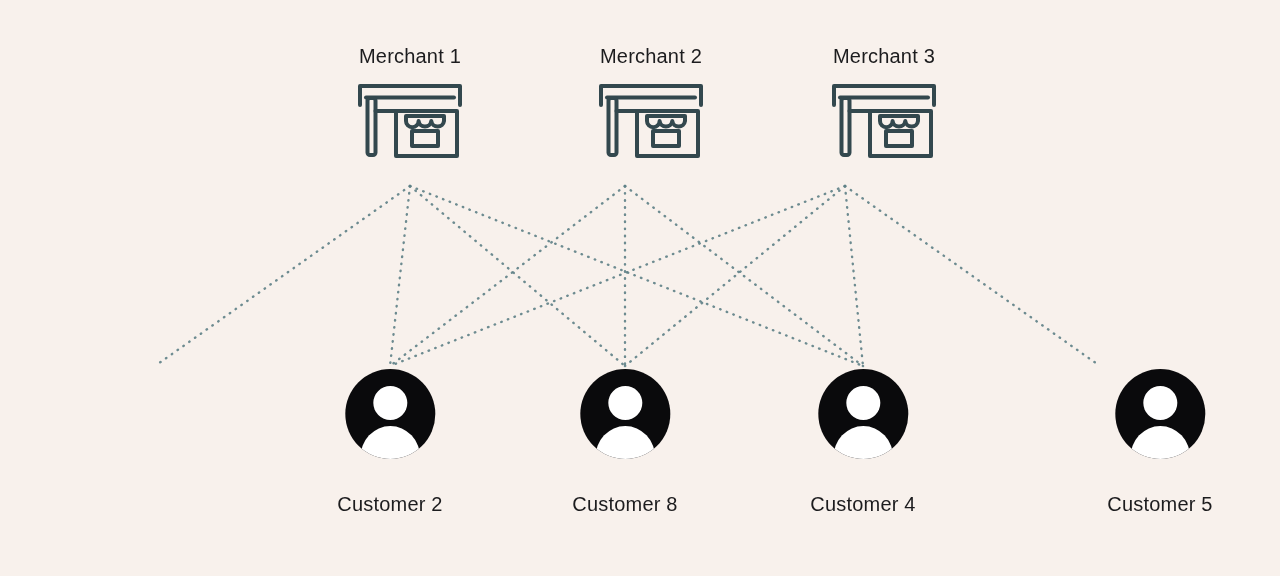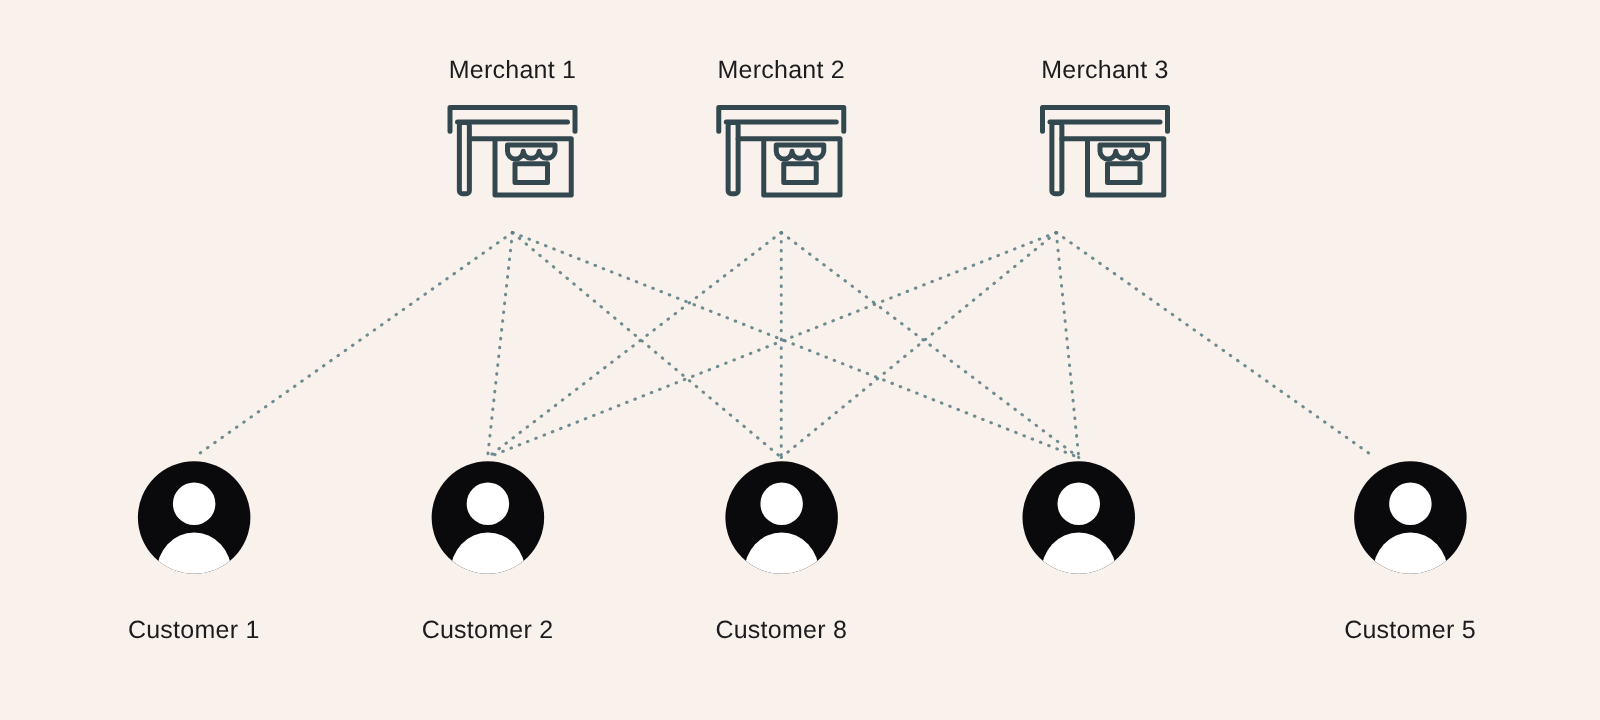--- a/index.html
+++ b/index.html
@@ -81,21 +81,21 @@
     <svg class="store-icon" viewBox="0 0 112 80">
       <path d="M6 25 V6 H106 V25"></path>
       <path d="M12 17.5 H100"></path>
       <rect x="13.5" y="18" width="8" height="57" rx="2.5"></rect>
       <path d="M21.5 31 H103 V76 H42 V31"></path>
       <path d="M52 36 H90 V41 a6.4 6.4 0 0 1 -12.7 0 a6.4 6.4 0 0 1 -12.7 0 a6.3 6.3 0 0 1 -12.6 0 Z"></path>
       <rect x="58" y="51" width="26" height="15"></rect>
     </svg>
   </div>
 
-  <div class="node merchant" id="merchant-2" style="left:625px">
+  <div class="node merchant" id="merchant-2" style="left:651px">
     <div class="node-label">Merchant 2</div>
     <svg class="store-icon" viewBox="0 0 112 80">
       <path d="M6 25 V6 H106 V25"></path>
       <path d="M12 17.5 H100"></path>
       <rect x="13.5" y="18" width="8" height="57" rx="2.5"></rect>
       <path d="M21.5 31 H103 V76 H42 V31"></path>
       <path d="M52 36 H90 V41 a6.4 6.4 0 0 1 -12.7 0 a6.4 6.4 0 0 1 -12.7 0 a6.3 6.3 0 0 1 -12.6 0 Z"></path>
       <rect x="58" y="51" width="26" height="15"></rect>
     </svg>
   </div>
@@ -105,35 +105,20 @@
     <svg class="store-icon" viewBox="0 0 112 80">
       <path d="M6 25 V6 H106 V25"></path>
       <path d="M12 17.5 H100"></path>
       <rect x="13.5" y="18" width="8" height="57" rx="2.5"></rect>
       <path d="M21.5 31 H103 V76 H42 V31"></path>
       <path d="M52 36 H90 V41 a6.4 6.4 0 0 1 -12.7 0 a6.4 6.4 0 0 1 -12.7 0 a6.3 6.3 0 0 1 -12.6 0 Z"></path>
       <rect x="58" y="51" width="26" height="15"></rect>
     </svg>
   </div>
 
-  <div class="node customer" id="customer-1" style="left:155px">
-    <svg class="avatar" viewBox="0 0 92 92">
-      <defs>
-          <clipPath id="clip1">
-            <circle cx="46" cy="46" r="45"></circle>
-          </clipPath>
-        </defs>
-      <circle cx="46" cy="46" r="45" fill="var(--avatar)"></circle>
-      <g clip-path="url(#clip1)" fill="#ffffff">
-        <circle cx="46" cy="35" r="17"></circle>
-        <ellipse cx="46" cy="90" rx="30" ry="32"></ellipse>
-      </g>
-    </svg>
-    <div class="node-label">Customer 1</div>
-  </div>
 
   <div class="node customer" id="customer-2" style="left:390px">
     <svg class="avatar" viewBox="0 0 92 92">
       <defs>
           <clipPath id="clip2">
             <circle cx="46" cy="46" r="45"></circle>
           </clipPath>
         </defs>
       <circle cx="46" cy="46" r="45" fill="var(--avatar)"></circle>
       <g clip-path="url(#clip2)" fill="#ffffff">
@@ -166,23 +151,24 @@
           <clipPath id="clip4">
             <circle cx="46" cy="46" r="45"></circle>
           </clipPath>
         </defs>
       <circle cx="46" cy="46" r="45" fill="var(--avatar)"></circle>
       <g clip-path="url(#clip4)" fill="#ffffff">
         <circle cx="46" cy="35" r="17"></circle>
         <ellipse cx="46" cy="90" rx="30" ry="32"></ellipse>
       </g>
     </svg>
+    <div class="node-label">Customer 4</div>
   </div>
 
-  <div class="node customer" id="customer-5" style="left:1128px">
+  <div class="node customer" id="customer-5" style="left:1160px">
     <svg class="avatar" viewBox="0 0 92 92">
       <defs>
           <clipPath id="clip5">
             <circle cx="46" cy="46" r="45"></circle>
           </clipPath>
         </defs>
       <circle cx="46" cy="46" r="45" fill="var(--avatar)"></circle>
       <g clip-path="url(#clip5)" fill="#ffffff">
         <circle cx="46" cy="35" r="17"></circle>
         <ellipse cx="46" cy="90" rx="30" ry="32"></ellipse>

